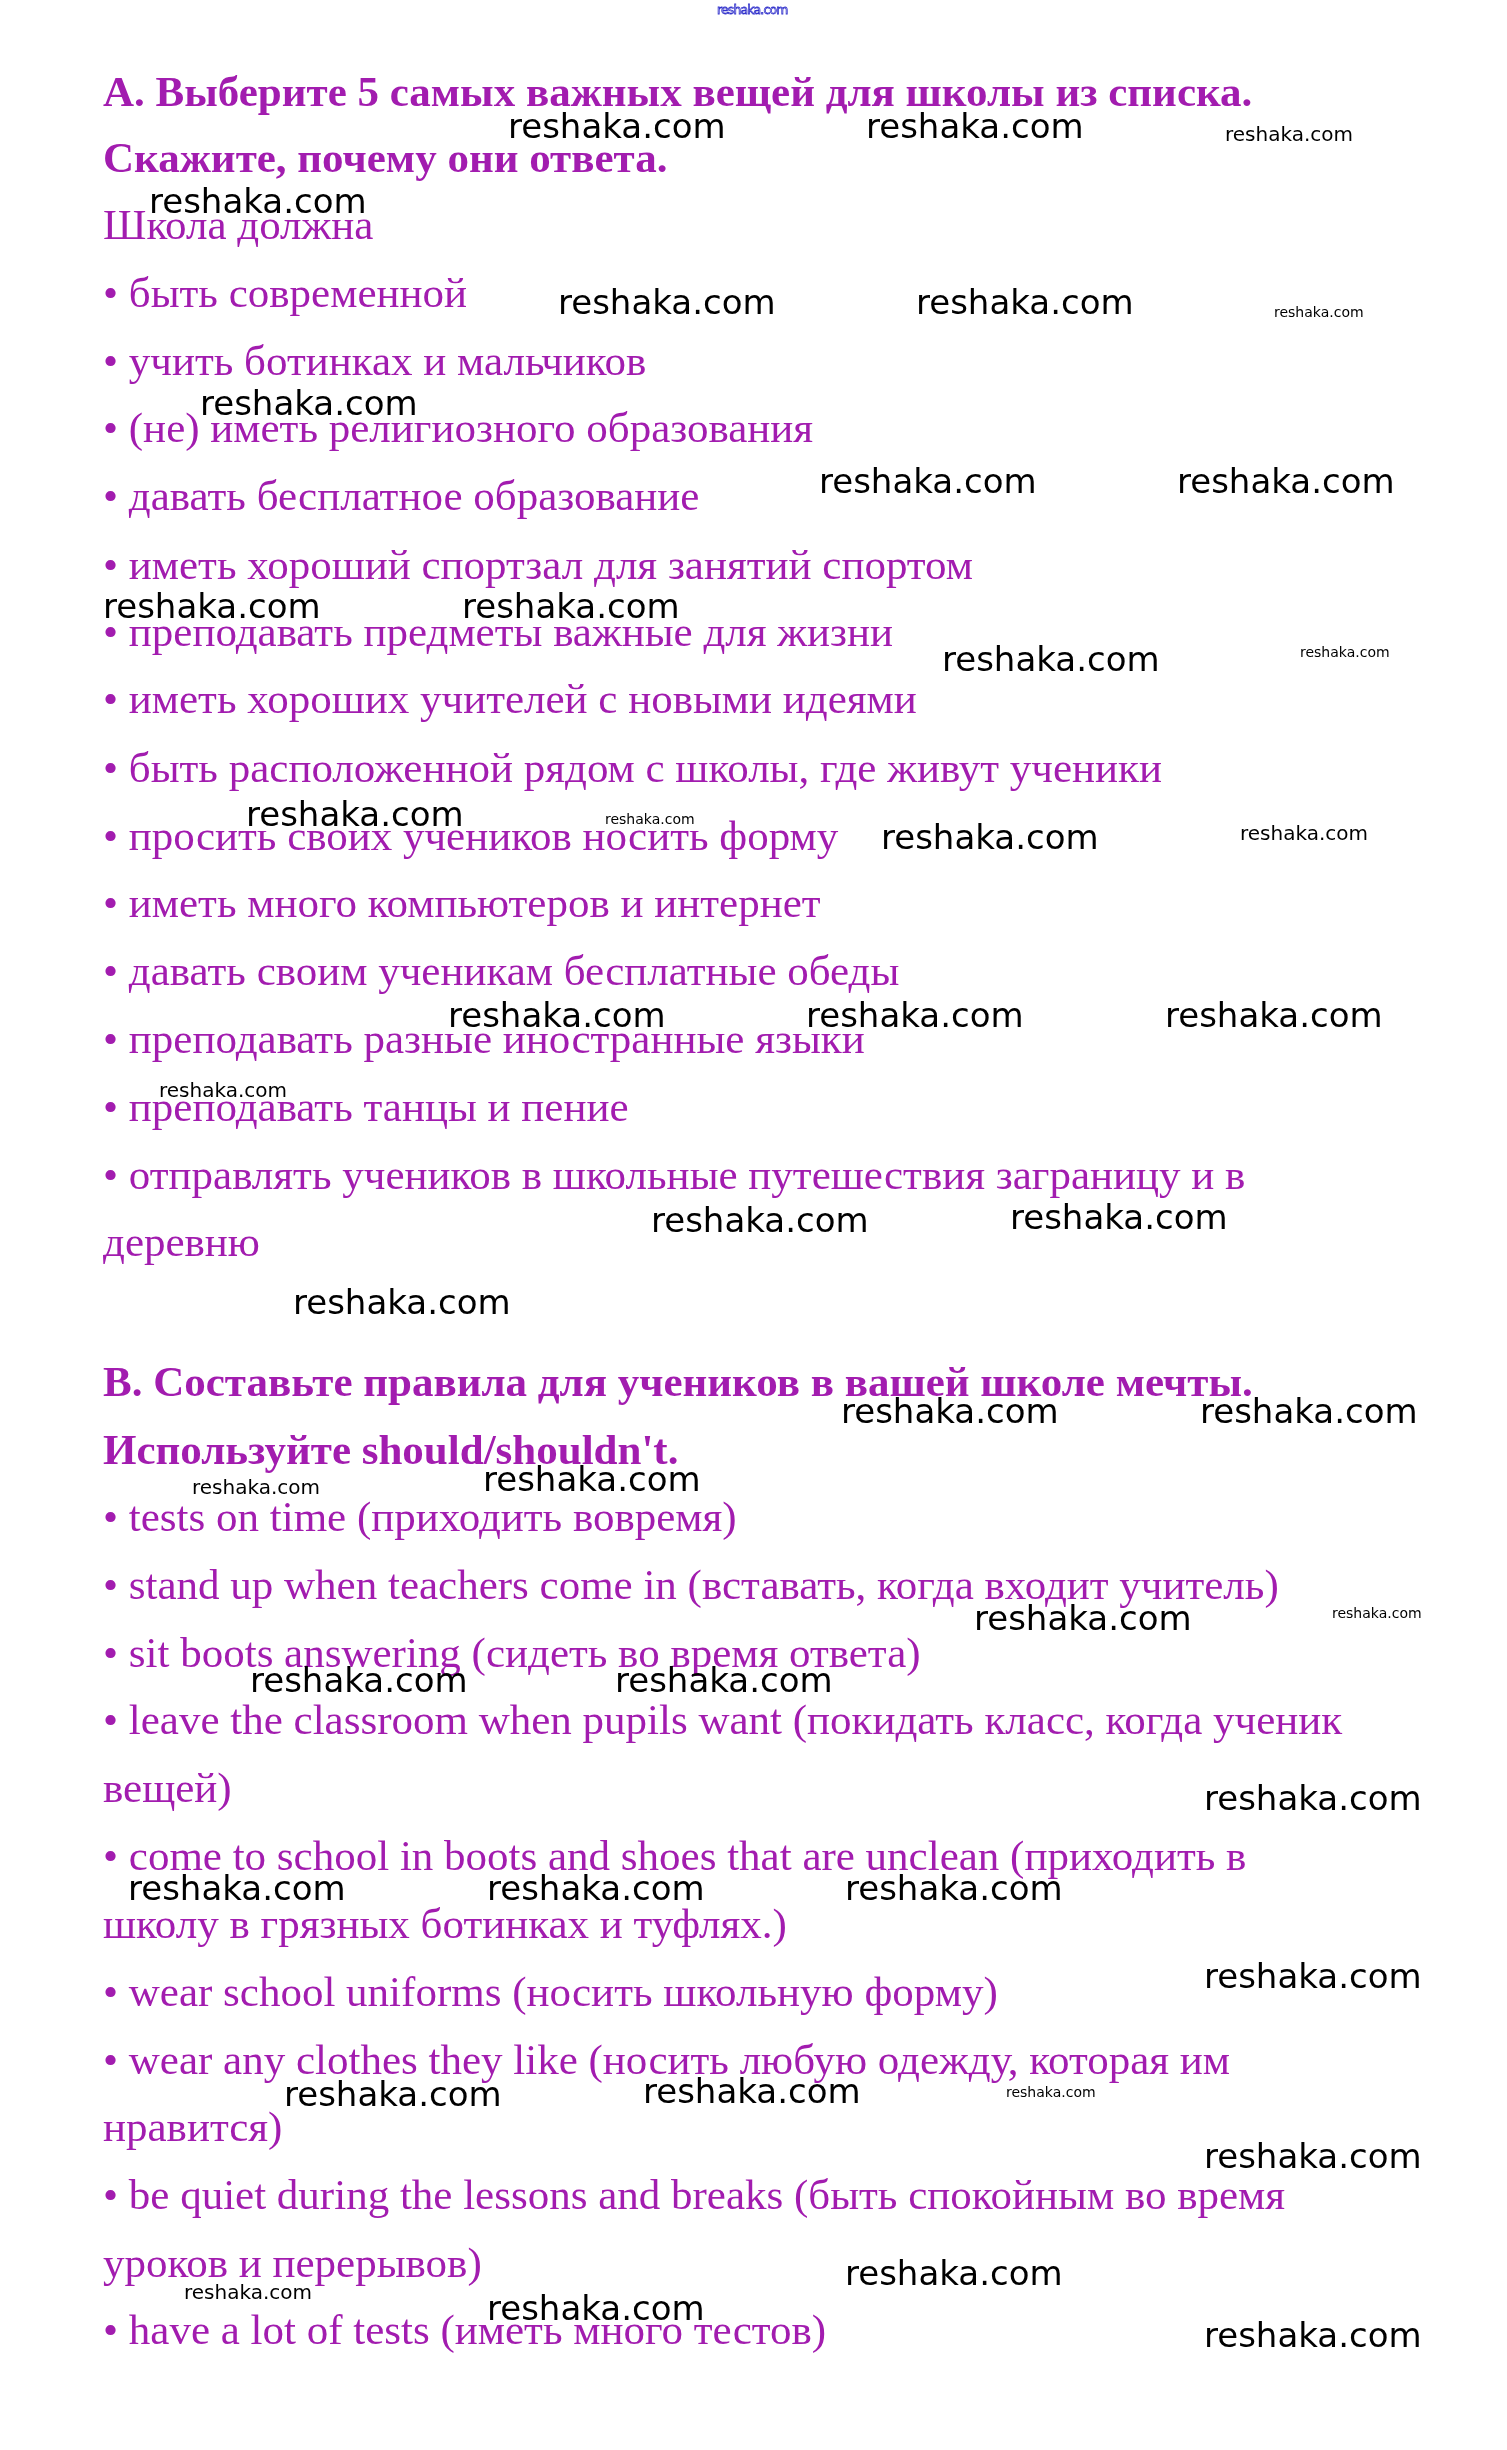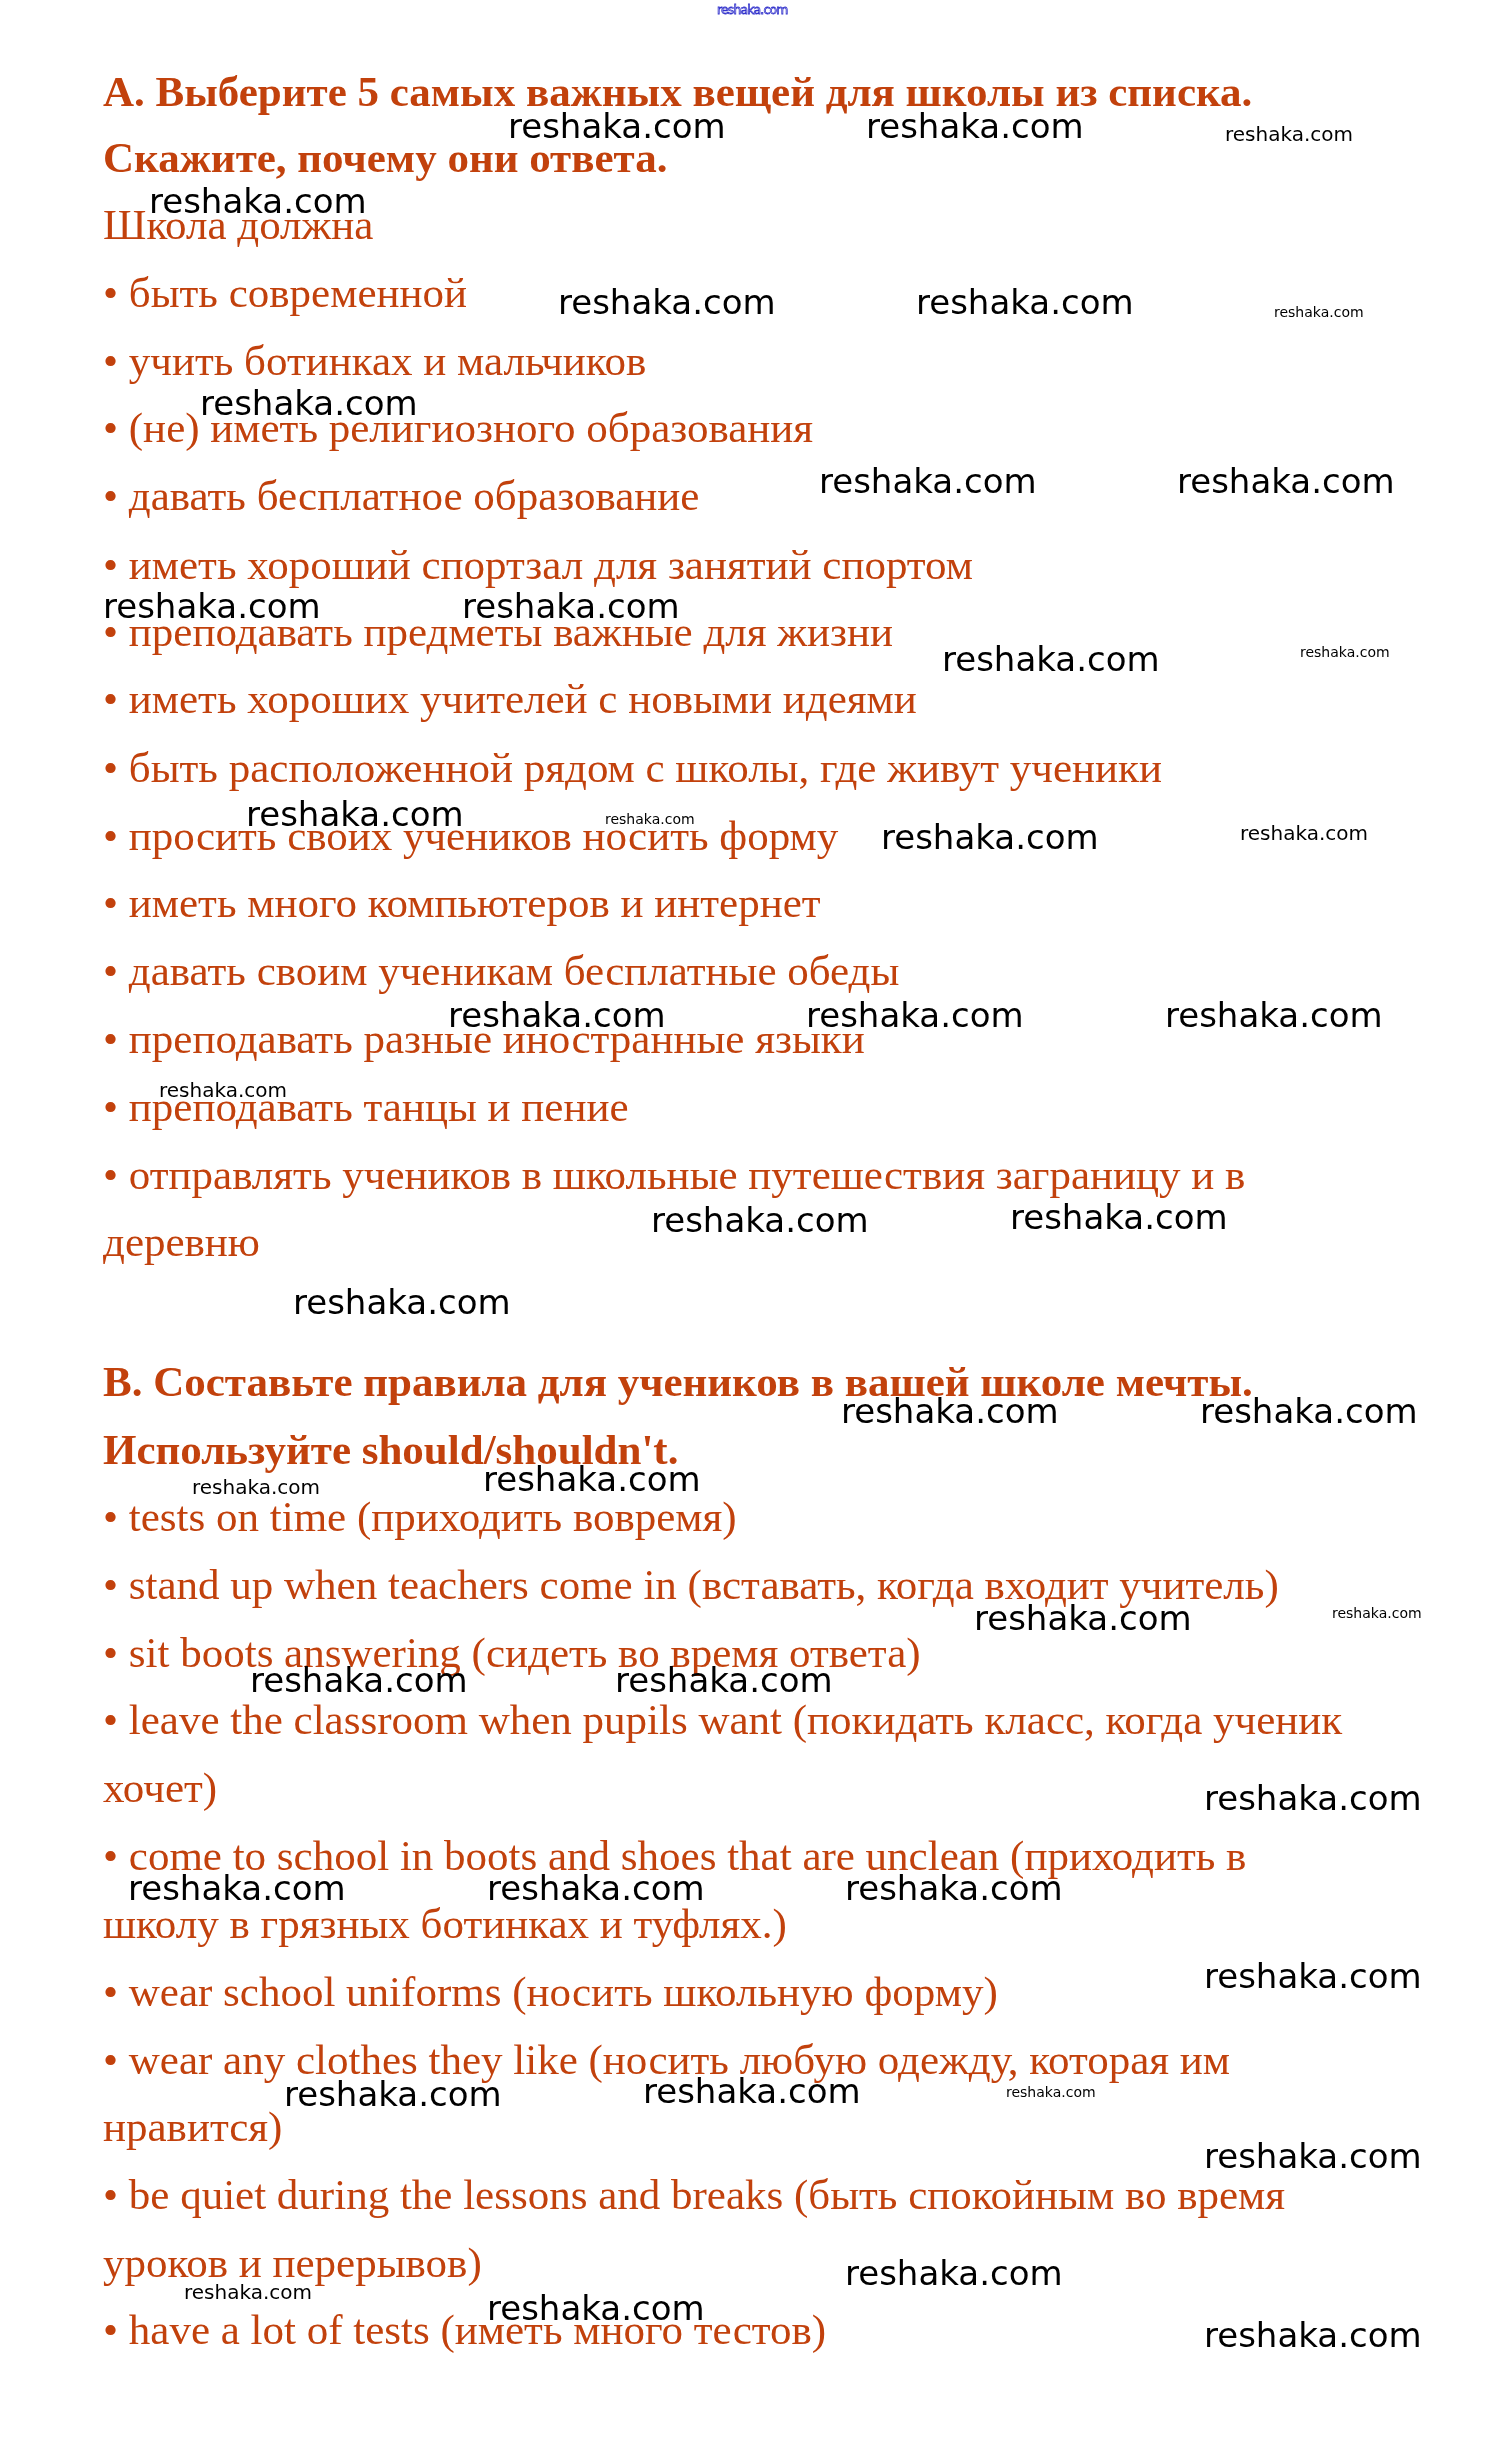--- a/index.html
+++ b/index.html
@@ -1,17 +1,17 @@
 <!DOCTYPE html>
 <html style="font-size:12.4px"><head>
 <meta charset="utf-8">
 <style>
   html,body{margin:0;padding:0;background:#fff;}
   body{width:1508px;height:2450px;position:relative;overflow:hidden;}
-  .ln{position:absolute;left:103px;font-family:"Liberation Serif",serif;font-size:43px;color:#c2410c;white-space:nowrap;line-height:1;}
+  .ln{position:absolute;left:103px;font-family:"Liberation Serif",serif;font-size:43px;color:#a21caf;white-space:nowrap;line-height:1;}
   .h{font-weight:bold;}
   .wm{position:absolute;font-family:"DejaVu Sans",sans-serif;color:#000;white-space:nowrap;line-height:1;}
   .wl{font-size:34px;}
   .ws{font-size:20px;}
   .wxs{font-size:14px;}
   .top-wm{position:absolute;left:717px;top:1.6px;font-family:"DejaVu Sans",sans-serif;font-size:12.4px;color:#fff;-webkit-text-stroke:0.8px #3333cc;letter-spacing:-0.8px;}
 </style>
 </head>
 <body>
 
@@ -35,21 +35,21 @@
 <div class="ln" style="top:1085px">• преподавать танцы и пение</div>
 <div class="ln" style="top:1153px">• отправлять учеников в школьные путешествия заграницу и в</div>
 <div class="ln" style="top:1220px">деревню</div>
 
 <div class="ln h" style="top:1360px">B. Составьте правила для учеников в вашей школе мечты.</div>
 <div class="ln h" style="top:1428px">Используйте should/shouldn't.</div>
 <div class="ln" style="top:1495px">• tests on time (приходить вовремя)</div>
 <div class="ln" style="top:1563px">• stand up when teachers come in (вставать, когда входит учитель)</div>
 <div class="ln" style="top:1631px">• sit boots answering (сидеть во время ответа)</div>
 <div class="ln" style="top:1698px">• leave the classroom when pupils want (покидать класс, когда ученик</div>
-<div class="ln" style="top:1766px">хочет)</div>
+<div class="ln" style="top:1766px">вещей)</div>
 <div class="ln" style="top:1834px">• come to school in boots and shoes that are unclean (приходить в</div>
 <div class="ln" style="top:1902px">школу в грязных ботинках и туфлях.)</div>
 <div class="ln" style="top:1970px">• wear school uniforms (носить школьную форму)</div>
 <div class="ln" style="top:2038px">• wear any clothes they like (носить любую одежду, которая им</div>
 <div class="ln" style="top:2105px">нравится)</div>
 <div class="ln" style="top:2173px">• be quiet during the lessons and breaks (быть спокойным во время</div>
 <div class="ln" style="top:2241px">уроков и перерывов)</div>
 <div class="ln" style="top:2308px">• have a lot of tests (иметь много тестов)</div>
 
 <div class="wm wl" style="left:508px;top:109px">reshaka.com</div>

